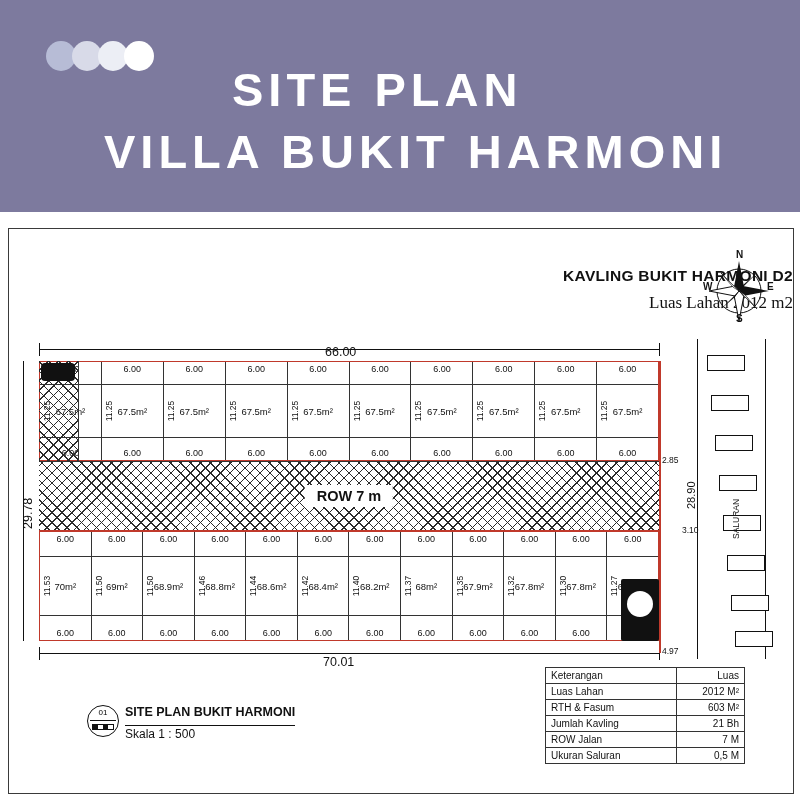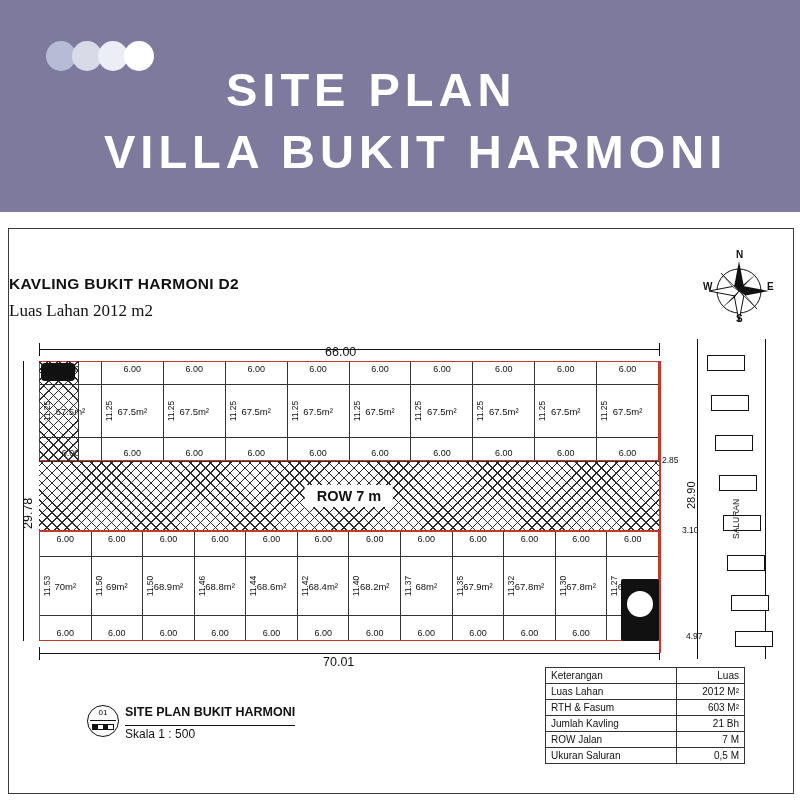--- a/index.html
+++ b/index.html
@@ -16,29 +16,29 @@
   .dots{position:absolute;left:46px;top:41px;height:30px;width:110px;}
   .dots .d{position:absolute;top:0;width:30px;height:30px;border-radius:50%;}
   .dots .d1{left:0;background:#b7bcd6;}
   .dots .d2{left:26px;background:#d8dae8;}
   .dots .d3{left:52px;background:#eceef5;}
   .dots .d4{left:78px;background:#ffffff;}
   .banner .title1,.banner .title2{
     position:absolute;color:#ffffff;font-weight:bold;letter-spacing:5px;
     white-space:nowrap;
   }
-  .banner .title1{left:226px;top:62px;font-size:47px;}
+  .banner .title1{left:232px;top:62px;font-size:47px;}
   .banner .title2{left:104px;top:124px;font-size:47px;}
 
   
   .plan{
     position:absolute;left:8px;top:228px;width:784px;height:564px;
     border:1px solid #3a3a3a;background:#fff;
   }
-  .ttl{position:absolute;text-align:left;width:100%;margin-top:8px;}
+  .ttl{position:absolute;text-align:right;width:100%;}
   .ttl.t1{top:38px;font-size:15.5px;font-weight:bold;color:#111;letter-spacing:.3px;}
   .ttl.t2{top:64px;font-size:17px;color:#111;font-family:Liberation Serif, serif;}
 
   
   .compass{position:absolute;left:690px;top:22px;width:80px;height:80px;}
   .compass .lbl{position:absolute;font-size:10px;font-weight:bold;color:#111;}
   .compass .n{left:37px;top:-2px;}
   .compass .s{left:37px;top:62px;}
   .compass .e{left:68px;top:30px;}
   .compass .w{left:4px;top:30px;}
@@ -359,21 +359,21 @@
   <div class="treeBlob" style="left:618px;top:362px;width:26px;height:26px;border-radius:50%;background:#fff;"></div>
 
   <div class="dimline" style="left:30px;top:424px;width:620px;height:1px;"></div>
   <div class="dimline" style="left:30px;top:418px;width:1px;height:13px;"></div>
   <div class="dimline" style="left:650px;top:418px;width:1px;height:13px;"></div>
   <div class="dim" style="left:314px;top:426px;">70.01</div>
 
   <div class="redEdge" style="left:650px;top:132px;height:292px;"></div>
   <div class="smalldim" style="left:653px;top:226px;">2.85</div>
   <div class="smalldim" style="left:653px;top:296px;margin-left:20px;">3.10</div>
-  <div class="smalldim" style="left:653px;top:402px;padding-left:24px;">4.97</div>
+  <div class="smalldim" style="left:653px;top:417px;">4.97</div>
   <div class="vdim" style="left:676px;top:280px;font-size:11px;">28.90</div>
 
   <div class="roadWrap">
     <div class="edge" style="left:28px;"></div>
     <div class="edge" style="left:96px;"></div>
     <div class="dash" style="left:38px;top:16px;"></div>
     <div class="dash" style="left:42px;top:56px;"></div>
     <div class="dash" style="left:46px;top:96px;"></div>
     <div class="dash" style="left:50px;top:136px;"></div>
     <div class="dash" style="left:54px;top:176px;"></div>

